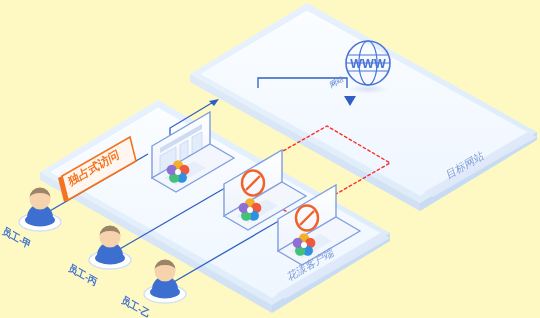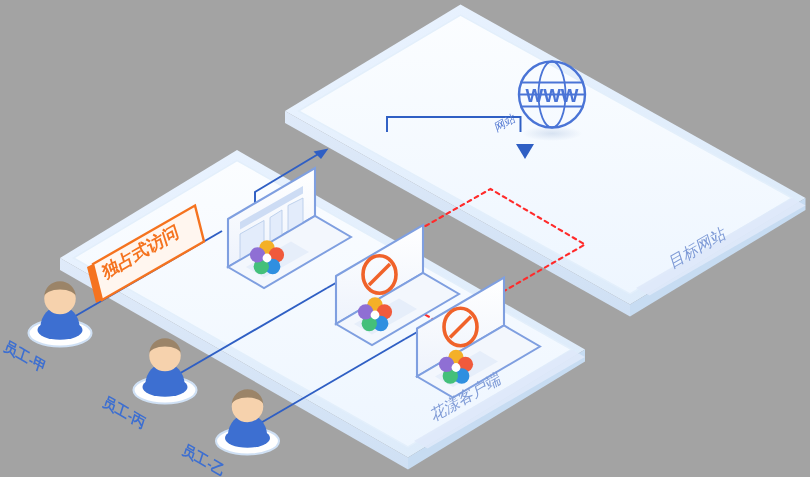--- a/index.html
+++ b/index.html
@@ -1,18 +1,18 @@
 <!DOCTYPE html>
 <html><head>
 <meta charset="utf-8">
 <style>
   html,body{margin:0;padding:0;background:#ffffff;}
   body{width:540px;height:318px;overflow:hidden;
        font-family:"Liberation Sans","DejaVu Sans",sans-serif;}
-  #stage{position:relative;width:540px;height:318px;background:#a3a3a3;}
+  #stage{position:relative;width:540px;height:318px;background:#fef9c3;}
   #stage svg{position:absolute;left:0;top:0;}
 </style>
 </head>
 <body>
 
 <div id="stage">
 
 <svg width="540" height="318" viewBox="0 0 540 318">
   <defs>
     <linearGradient id="gpanel" x1="0" y1="0" x2="0" y2="1">

